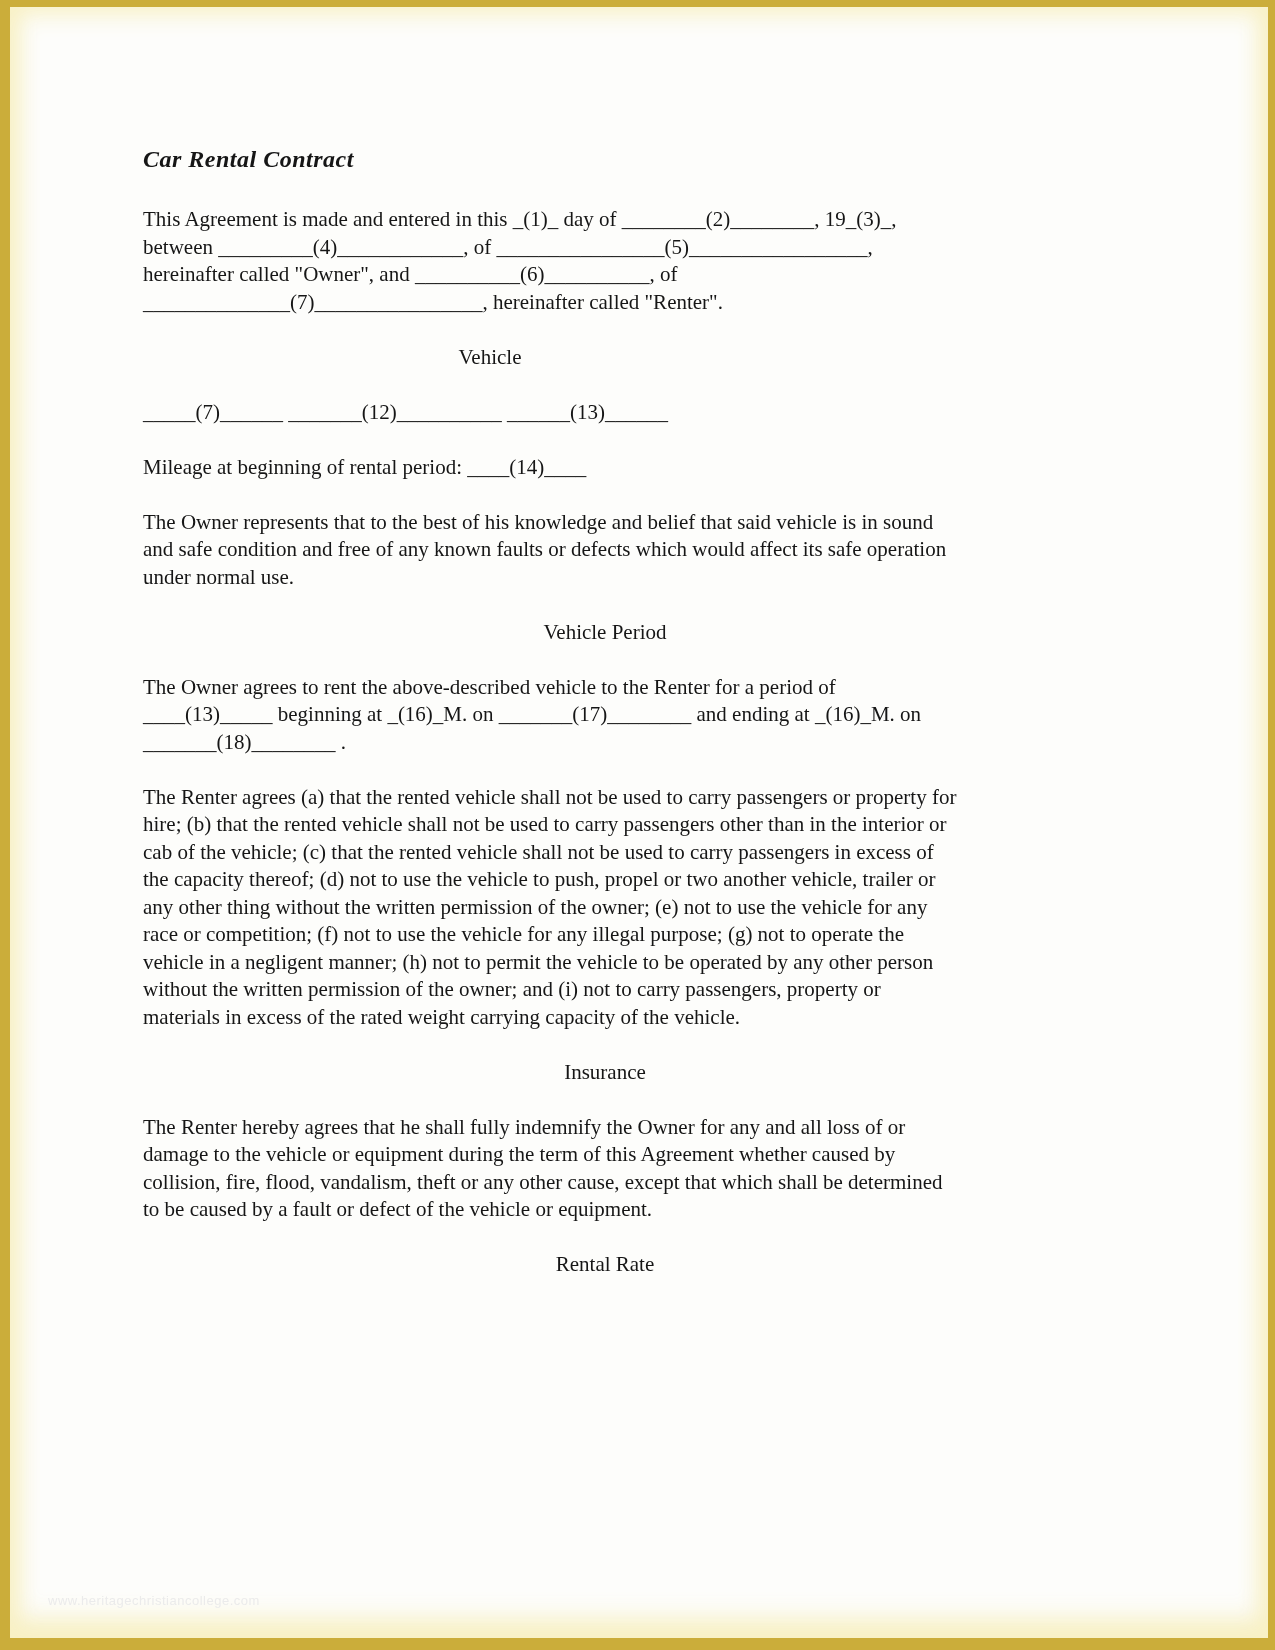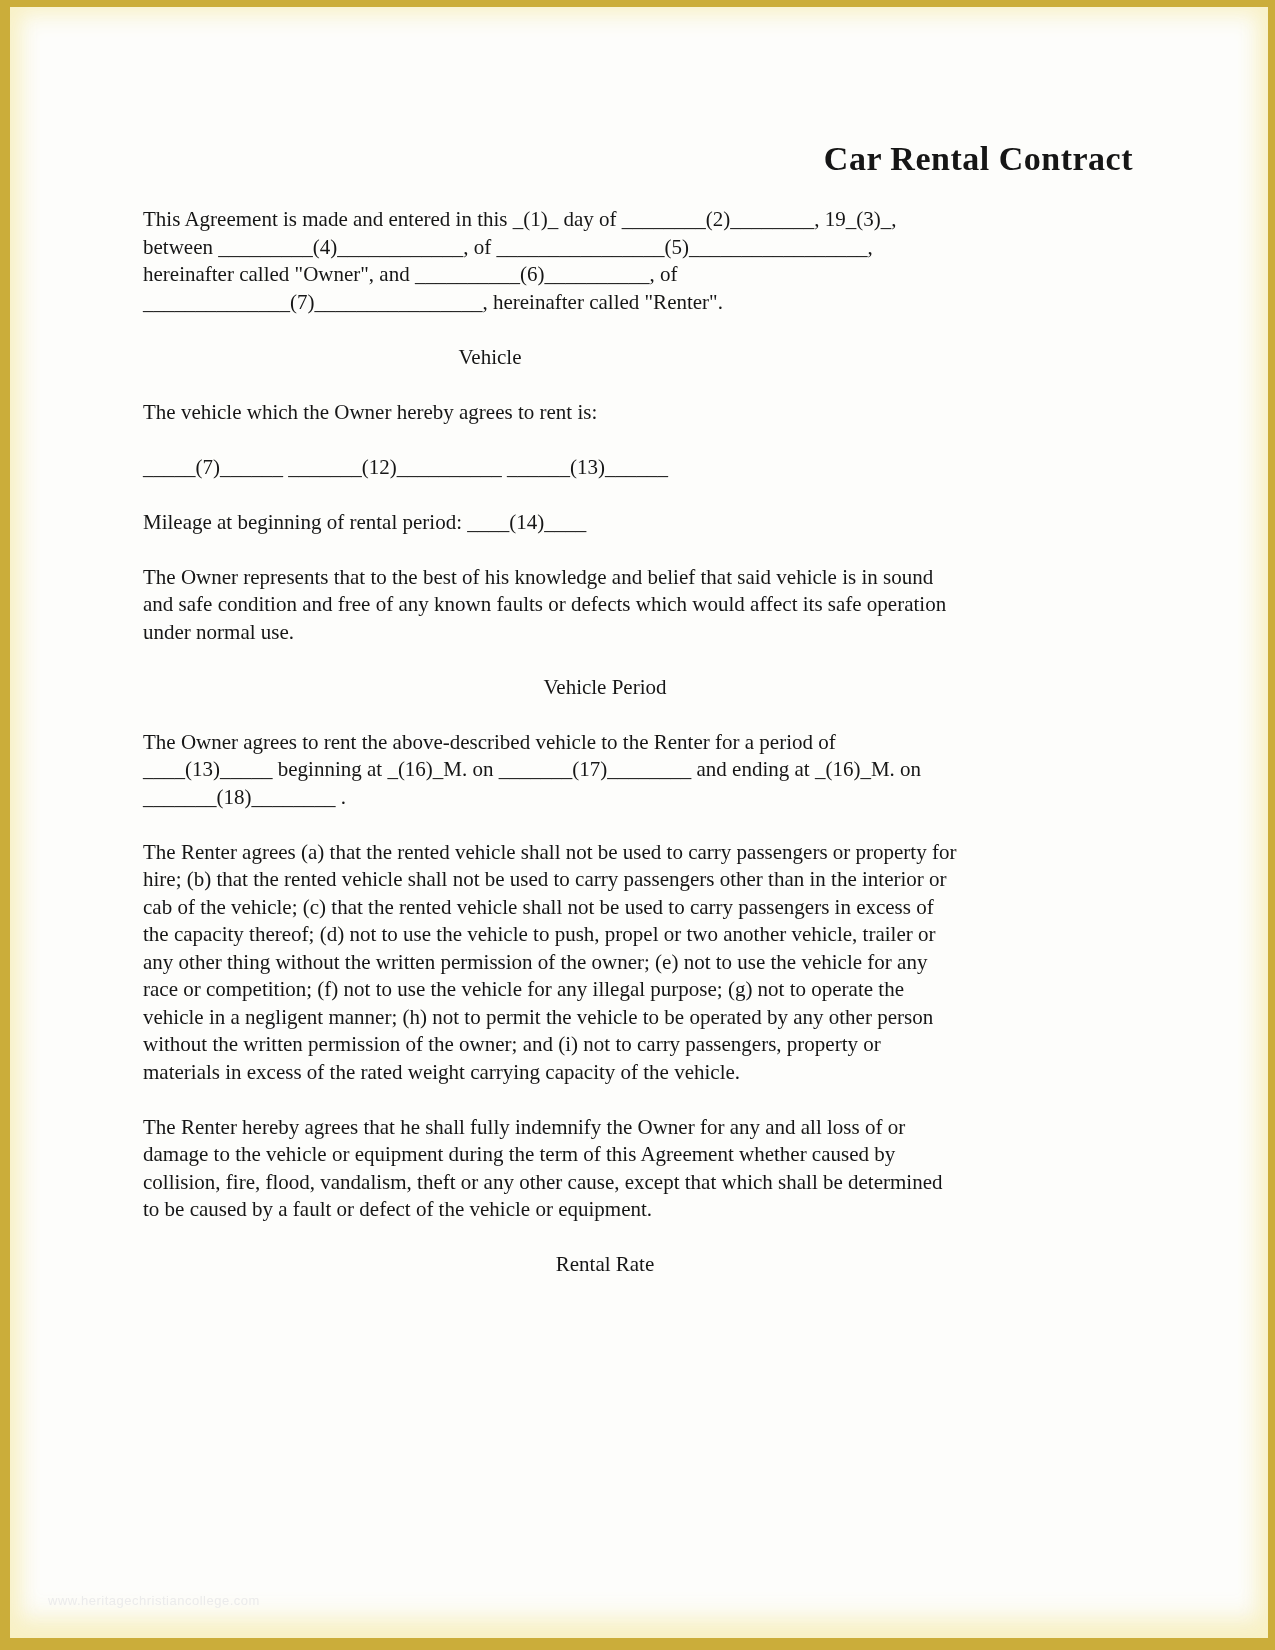--- a/index.html
+++ b/index.html
@@ -21,26 +21,27 @@
     font-family: "Liberation Serif", "DejaVu Serif", serif;
     color: #161616;
     overflow: hidden;
   }
   .content {
     padding: 133px 135px 0 133px;
     font-size: 21px;
     line-height: 27.5px;
   }
   .doc-title {
-    text-align: right;
-    font-size: 34px;
+    text-align: left;
+    font-size: 24px;
     line-height: 38px;
     font-weight: bold;
     margin: 0 0 28px 0;
     letter-spacing: 0.5px;
+    font-style: italic;
   }
   .para {
     margin: 0 0 27.5px 0;
     white-space: pre-line;
   }
   .line {
     margin: 0 0 27.5px 0;
     white-space: pre;
   }
   .section-heading {
@@ -70,21 +71,20 @@
 
     <h1 class="doc-title">Car Rental Contract</h1>
 
     <p class="para">This Agreement is made and entered in this _(1)_ day of ________(2)________, 19_(3)_,
 between _________(4)____________, of ________________(5)_________________,
 hereinafter called "Owner", and __________(6)__________, of
 ______________(7)________________, hereinafter called "Renter".</p>
 
     <h2 class="section-heading offset-lg">Vehicle</h2>
 
-    <p class="para">The vehicle which the Owner hereby agrees to rent is:</p>
 
 
     <p class="line">_____(7)______ _______(12)__________ ______(13)______</p>
 
     <p class="para">Mileage at beginning of rental period: ____(14)____</p>
 
     <p class="para">The Owner represents that to the best of his knowledge and belief that said vehicle is in sound
 and safe condition and free of any known faults or defects which would affect its safe operation
 under normal use.</p>
 
@@ -97,20 +97,21 @@
     <p class="para">The Renter agrees (a) that the rented vehicle shall not be used to carry passengers or property for
 hire; (b) that the rented vehicle shall not be used to carry passengers other than in the interior or
 cab of the vehicle; (c) that the rented vehicle shall not be used to carry passengers in excess of
 the capacity thereof; (d) not to use the vehicle to push, propel or two another vehicle, trailer or
 any other thing without the written permission of the owner; (e) not to use the vehicle for any
 race or competition; (f) not to use the vehicle for any illegal purpose; (g) not to operate the
 vehicle in a negligent manner; (h) not to permit the vehicle to be operated by any other person
 without the written permission of the owner; and (i) not to carry passengers, property or
 materials in excess of the rated weight carrying capacity of the vehicle.</p>
 
+    <h2 class="section-heading offset-sm">Insurance</h2>
 
     <p class="para">The Renter hereby agrees that he shall fully indemnify the Owner for any and all loss of or
 damage to the vehicle or equipment during the term of this Agreement whether caused by
 collision, fire, flood, vandalism, theft or any other cause, except that which shall be determined
 to be caused by a fault or defect of the vehicle or equipment.</p>
 
     <h2 class="section-heading offset-sm">Rental Rate</h2>
 
   </div>
 

